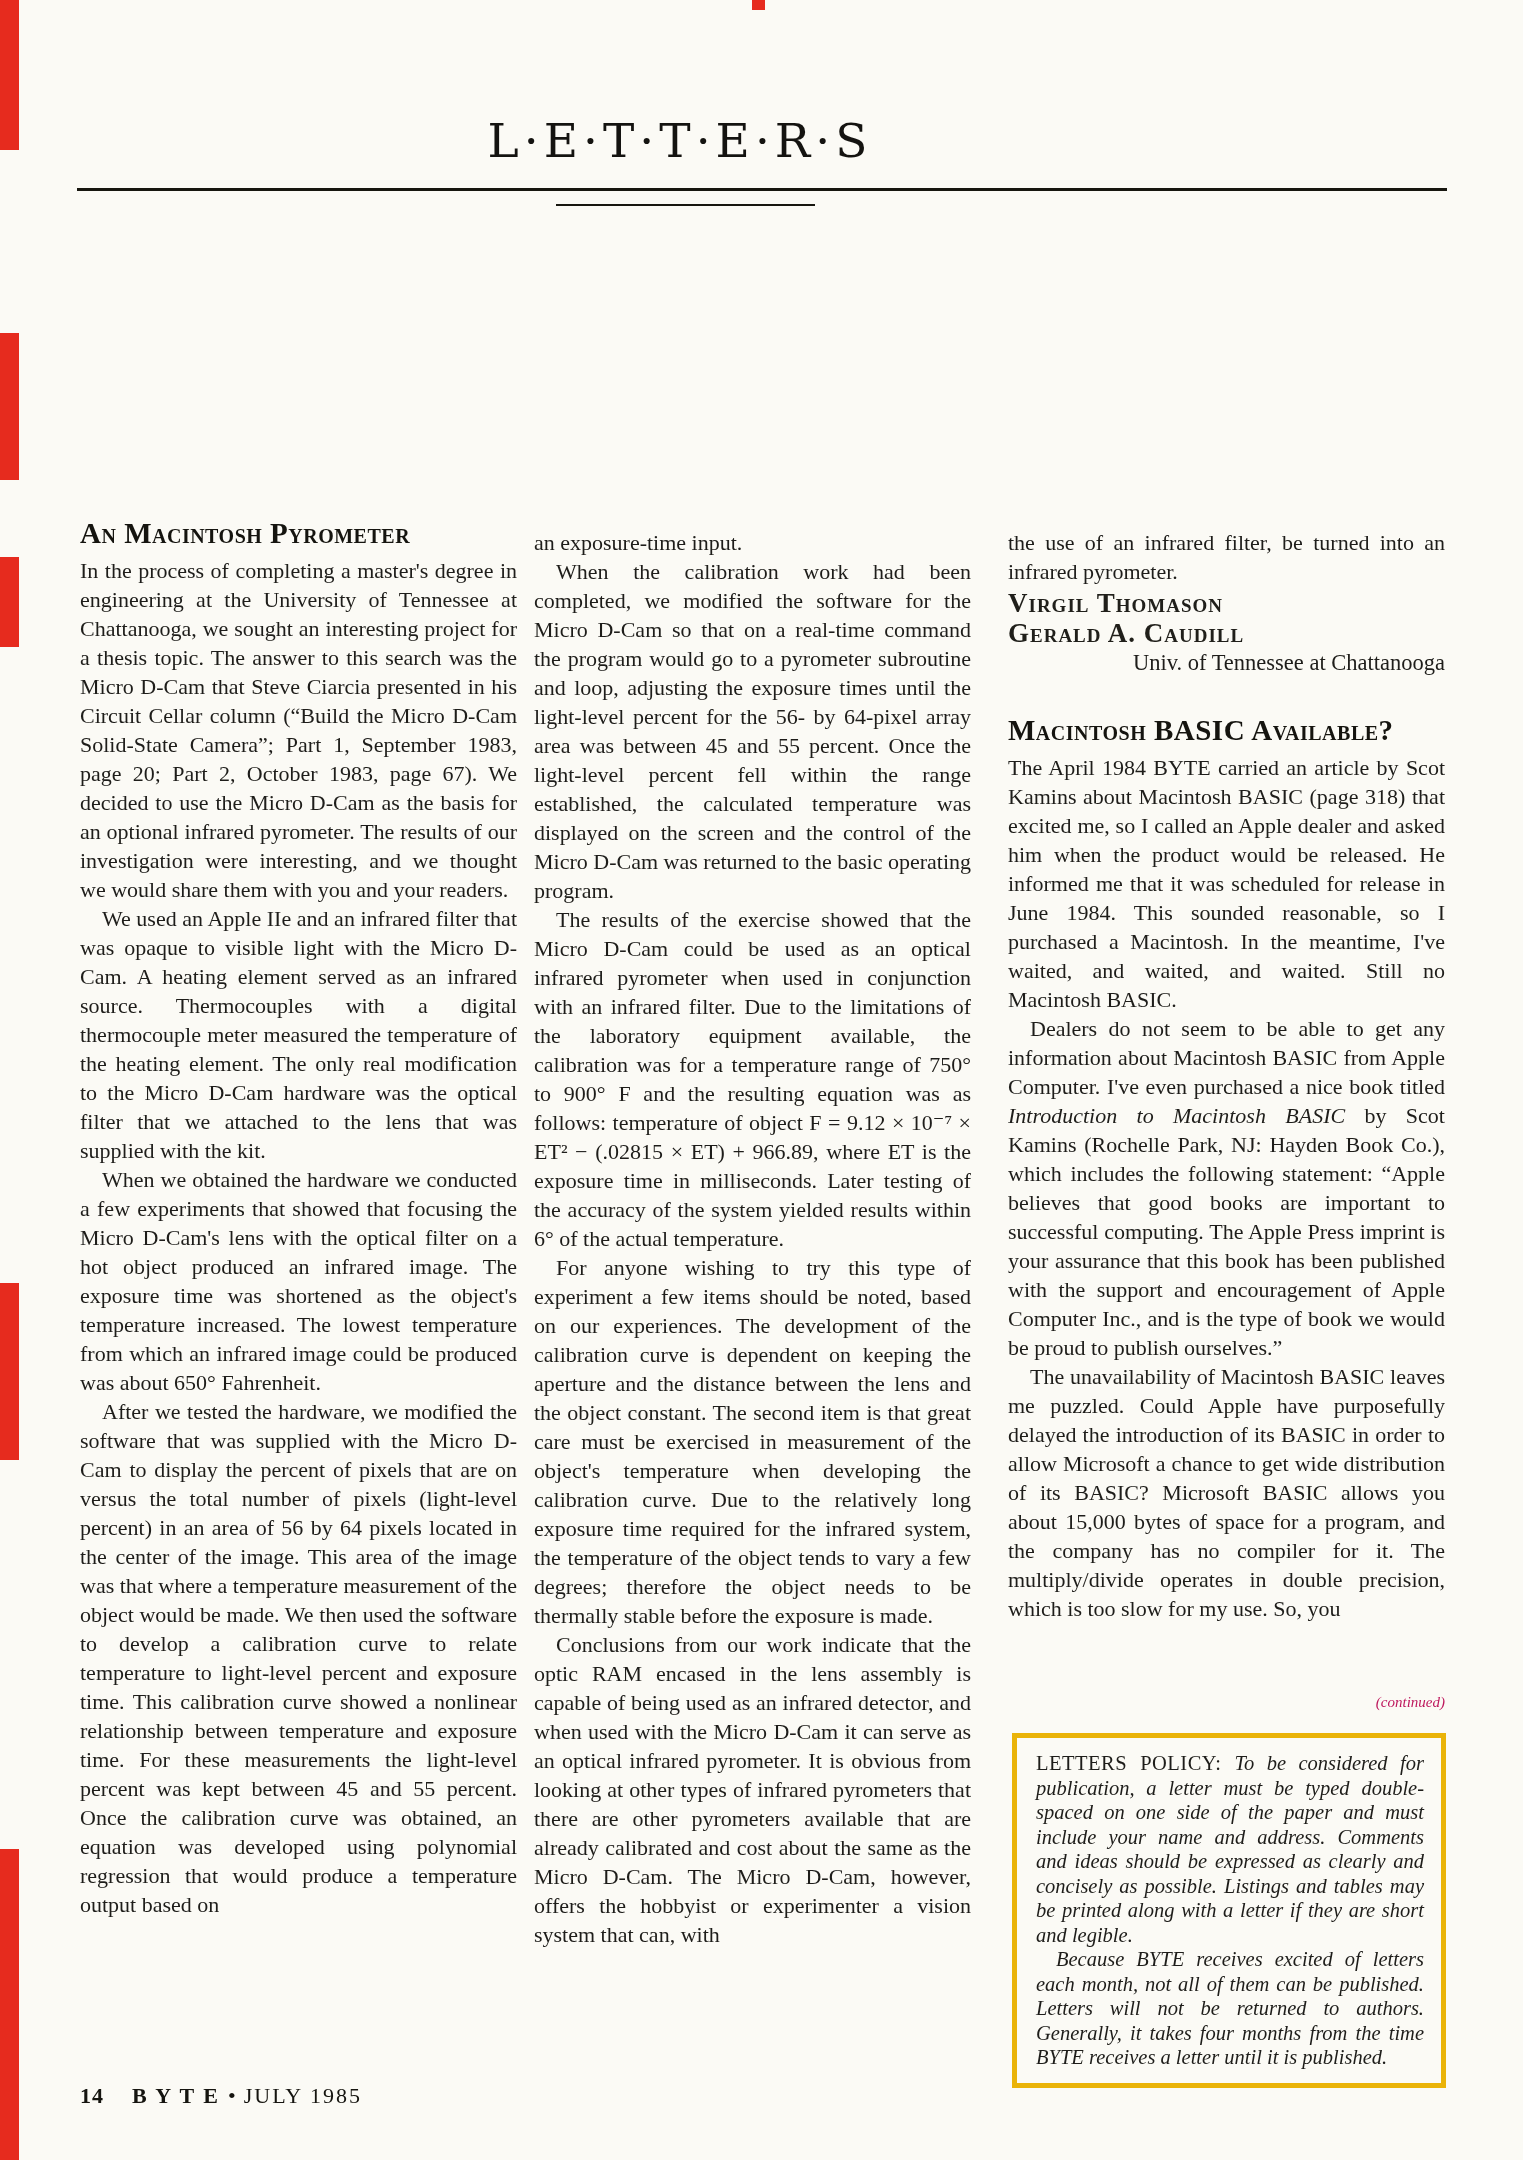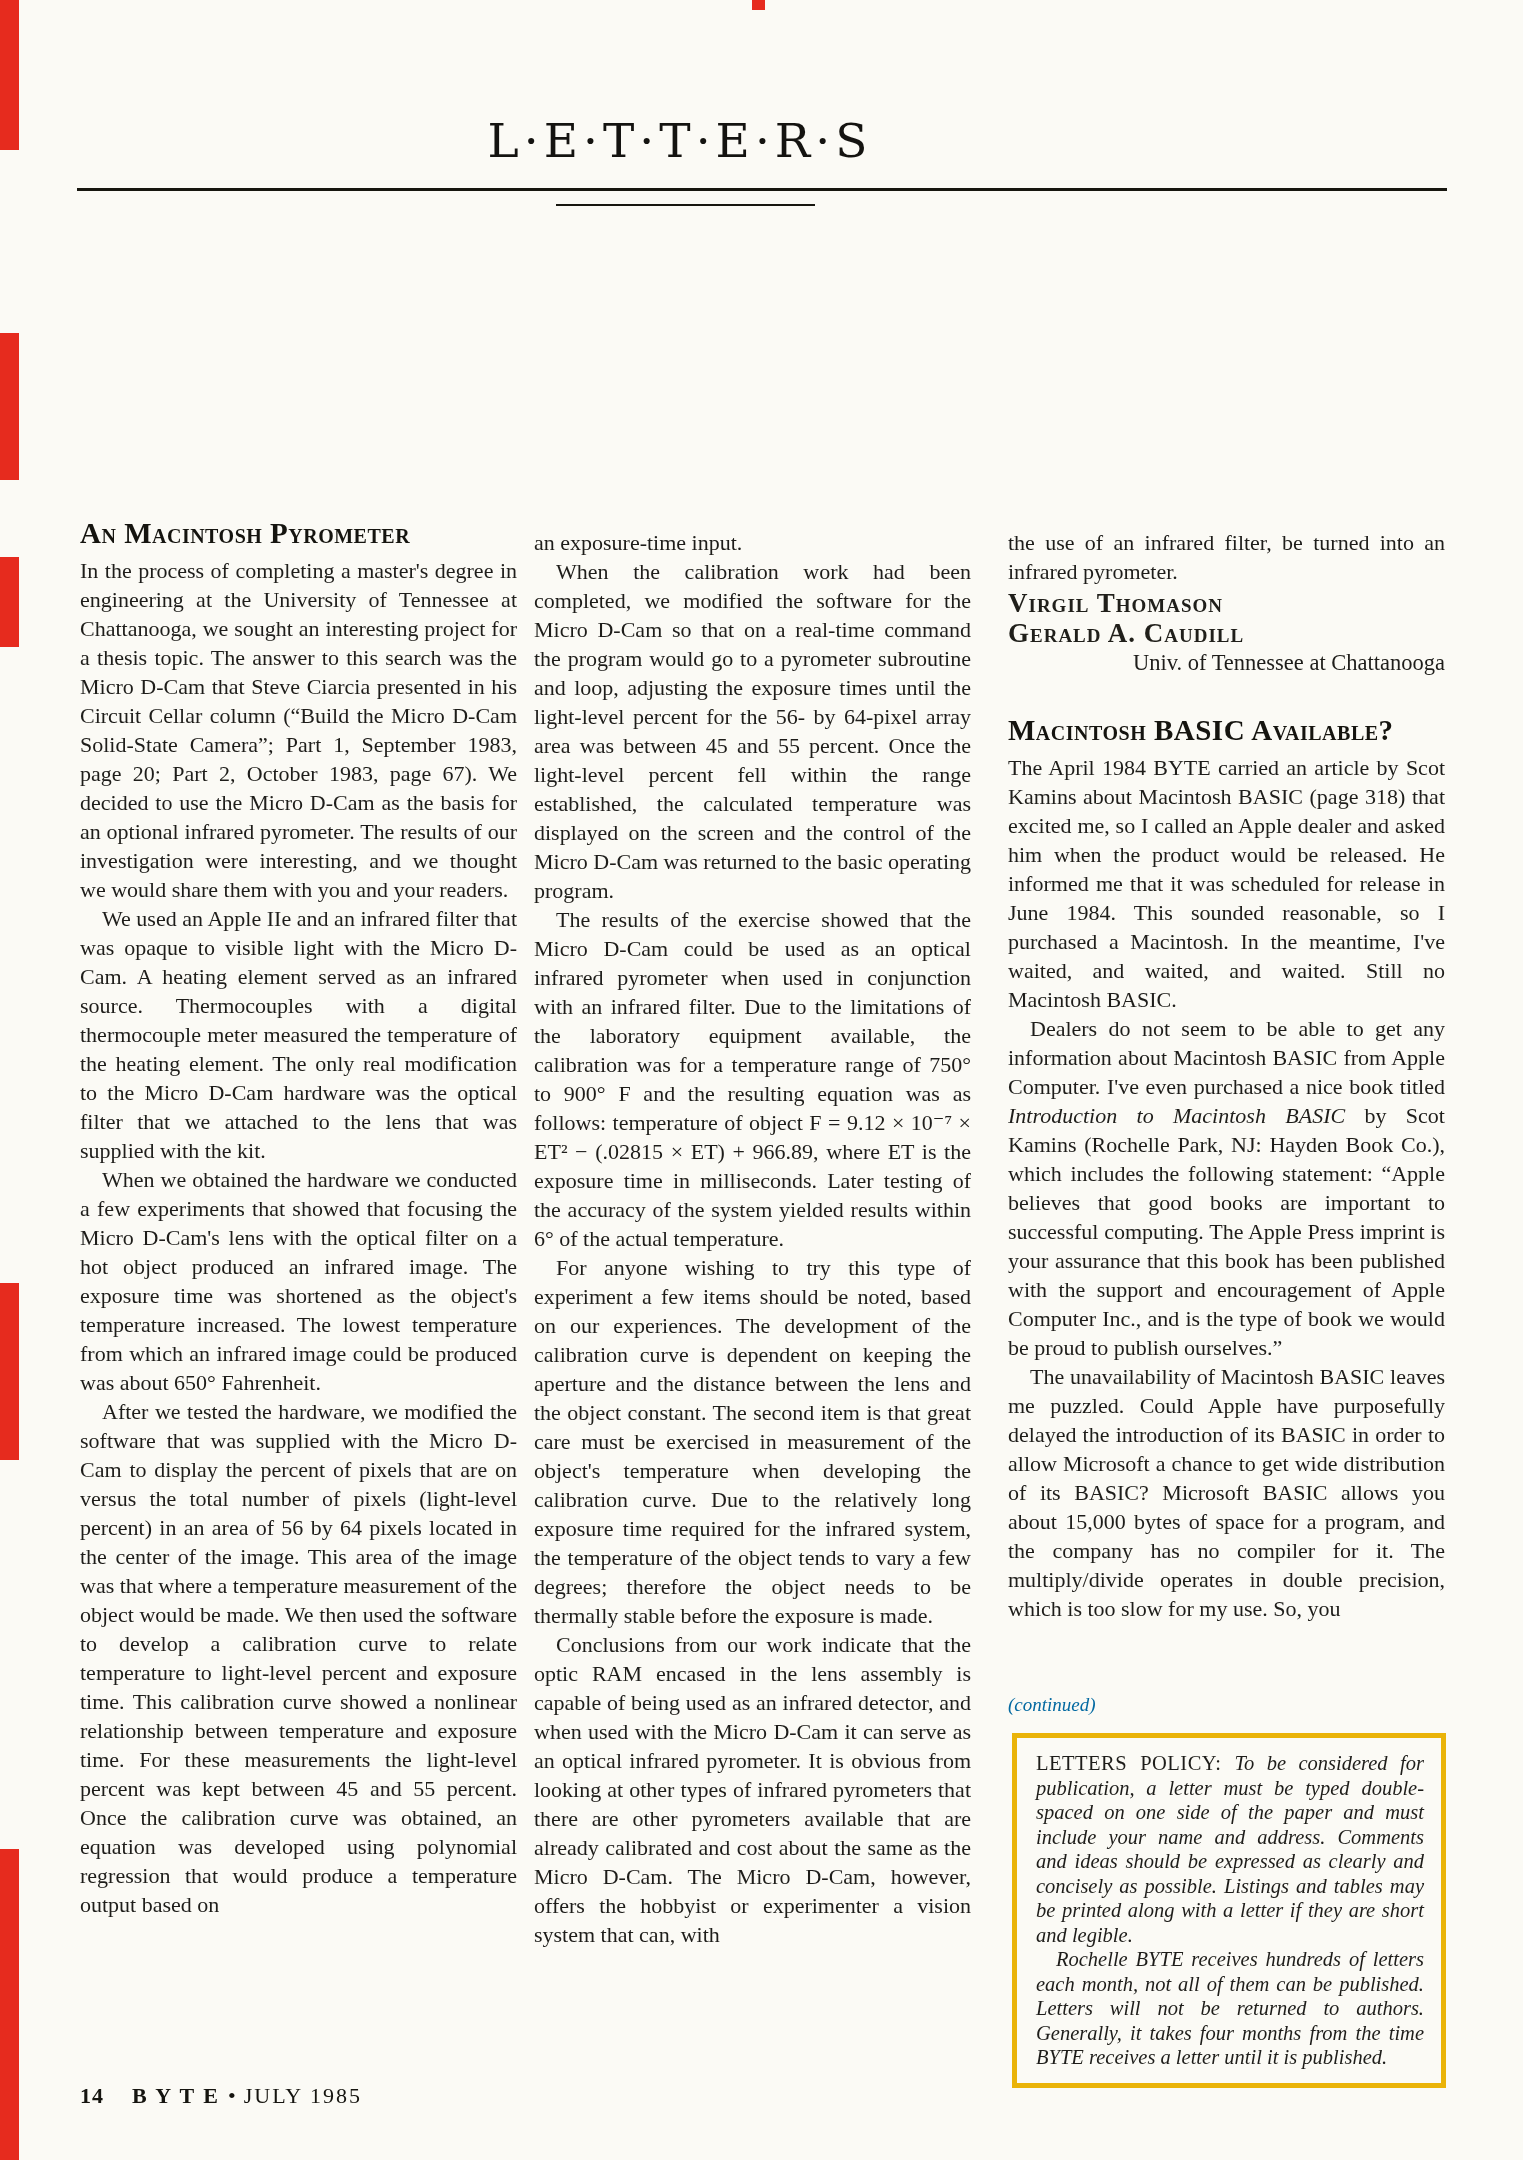--- a/index.html
+++ b/index.html
@@ -44,21 +44,21 @@
   .sig{
     font-variant:small-caps;font-weight:bold;
     font-size:27px;line-height:30px;letter-spacing:1px;color:#201f1a;
   }
   .affil{
     text-align:right;font-size:22.5px;line-height:30px;
   }
   .book-title{font-style:italic;}
   .continued{
     position:absolute;left:1008px;top:1694px;width:437px;
-    text-align:left;font-style:italic;font-size:19px;color:#0369a1;
+    text-align:right;font-style:italic;font-size:15px;color:#be185d;
   }
   .policy-box{
     position:absolute;left:1012px;top:1733px;width:434px;box-sizing:border-box;
     border:5px solid #eab308;background:transparent;
     padding:13px 17px 13px 19px;
     font-style:italic;font-size:20.5px;line-height:24.5px;text-align:justify;
   }
   .policy-box p{margin:0;padding:0;}
   .policy-box p.indent{text-indent:20px;}
   .policy-label{font-style:normal;letter-spacing:0.5px;}
@@ -106,21 +106,21 @@
   <h2 class="section-heading second">Macintosh BASIC Available?</h2>
   <p>The April 1984 BYTE carried an article by Scot Kamins about Macintosh BASIC (page 318) that excited me, so I called an Apple dealer and asked him when the product would be released. He informed me that it was scheduled for release in June 1984. This sounded reasonable, so I purchased a Macintosh. In the meantime, I've waited, and waited, and waited. Still no Macintosh BASIC.</p>
   <p class="indent"><span>Dealers do not seem to be able to get any information about Macintosh BASIC from Apple Computer. I've even purchased a nice book titled </span><span class="book-title">Introduction to Macintosh BASIC</span><span> by Scot Kamins (Rochelle Park, NJ: Hayden Book Co.), which includes the following statement: “Apple believes that good books are important to successful computing. The Apple Press imprint is your assurance that this book has been published with the support and encouragement of Apple Computer Inc., and is the type of book we would be proud to publish ourselves.”</span></p>
   <p class="indent">The unavailability of Macintosh BASIC leaves me puzzled. Could Apple have purposefully delayed the introduction of its BASIC in order to allow Microsoft a chance to get wide distribution of its BASIC? Microsoft BASIC allows you about 15,000 bytes of space for a program, and the company has no compiler for it. The multiply/divide operates in double precision, which is too slow for my use. So, you</p>
 </div>
 
 <div class="continued">(continued)</div>
 
 <div class="policy-box">
   <p><span class="policy-label">LETTERS POLICY: </span><span>To be considered for publication, a letter must be typed double-spaced on one side of the paper and must include your name and address. Comments and ideas should be expressed as clearly and concisely as possible. Listings and tables may be printed along with a letter if they are short and legible.</span></p>
-  <p class="indent">Rochelle BYTE receives hundreds of letters each month, not all of them can be published. Letters will not be returned to authors. Generally, it takes four months from the time BYTE receives a letter until it is published.</p>
+  <p class="indent">Because BYTE receives excited of letters each month, not all of them can be published. Letters will not be returned to authors. Generally, it takes four months from the time BYTE receives a letter until it is published.</p>
 </div>
 
 <div class="footer">
   <span class="pagenum">14</span><span class="mag">B Y T E</span><span class="bullet">•</span><span class="issue">JULY 1985</span>
 </div>
 
 <div id="edge-marks">
     <div class="edge-mark" style="top: 0px; height: 150px; width: 19px; background: rgb(230, 43, 30);"></div>
     <div class="edge-mark" style="top: 333px; height: 147px; width: 19px; background: rgb(230, 43, 30);"></div>
     <div class="edge-mark" style="top: 557px; height: 90px; width: 19px; background: rgb(230, 43, 30);"></div>

